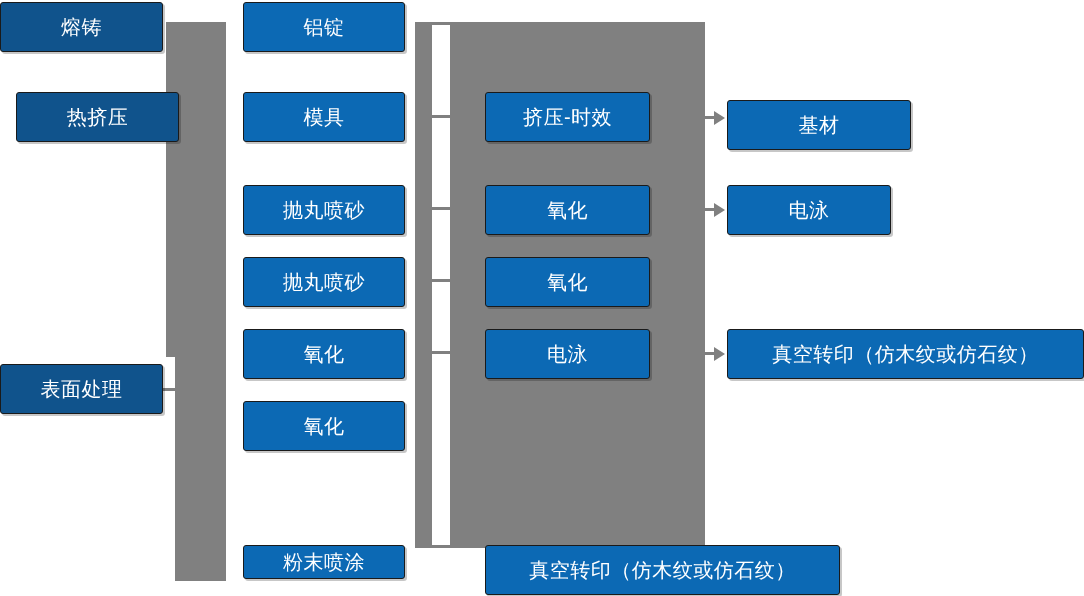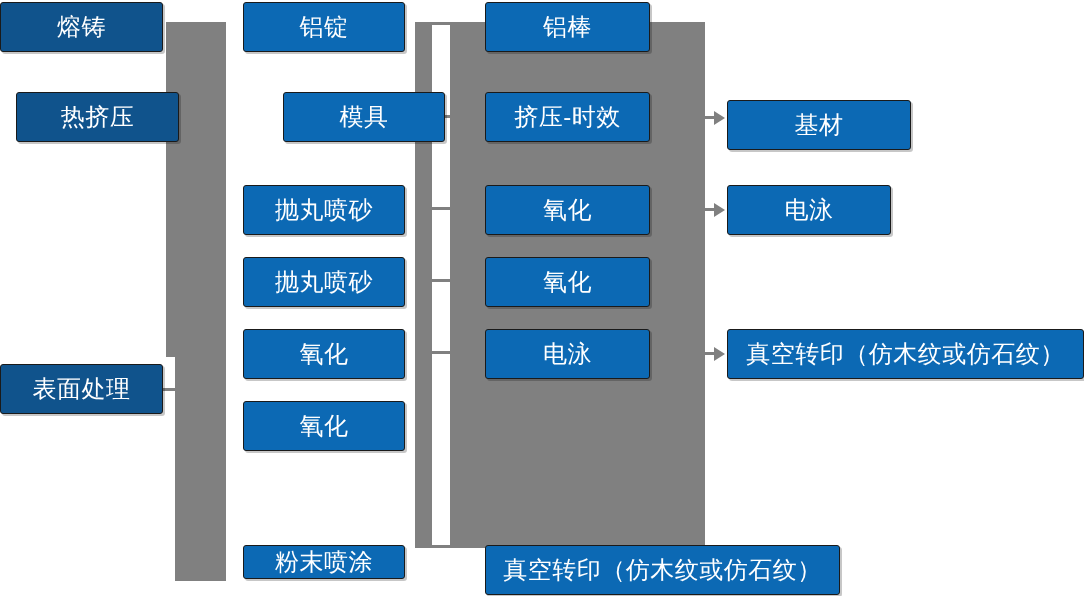--- a/index.html
+++ b/index.html
@@ -54,21 +54,21 @@
     box-sizing:border-box;
     border:1px solid #1a1a1a;
     border-radius:3px;
     color:#ffffff;
     display:flex;
     align-items:center;
     justify-content:center;
     text-align:center;
     line-height:1.1;
     box-shadow:2px 2px 0 rgba(0,0,0,0.22);
-    font-size:24px;
+    font-size:20px;
     letter-spacing:0.5px;
     white-space:nowrap;
   }
   .node.dark{background:#10538C;}
   .node.light{background:#0C69B4;}
 </style>
 </head>
 <body>
 
 <div id="canvas">
@@ -116,34 +116,33 @@
   <div class="arrow-gray" style="left:714px;top:347px;"></div>
 
   <div class="node dark" style="left:0px;top:2px;width:163px;height:50px;">熔铸</div>
 
   <div class="node dark" style="left:16px;top:92px;width:163px;height:50px;">热挤压</div>
 
   <div class="node dark" style="left:0px;top:364px;width:163px;height:50px;">表面处理</div>
 
   <div class="node light" style="left:243px;top:2px;width:162px;height:50px;">铝锭</div>
 
-  <div class="node light" style="left:243px;top:92px;width:162px;height:50px;margin-left:40px;">模具</div>
+  <div class="node light" style="left:243px;top:92px;width:162px;height:50px;">模具</div>
 
   <div class="node light" style="left:243px;top:185px;width:162px;height:50px;">抛丸喷砂</div>
 
   <div class="node light" style="left:243px;top:257px;width:162px;height:50px;">抛丸喷砂</div>
 
   <div class="node light" style="left:243px;top:329px;width:162px;height:50px;">氧化</div>
 
   <div class="node light" style="left:243px;top:401px;width:162px;height:50px;">氧化</div>
 
 
   <div class="node light" style="left:243px;top:545px;width:162px;height:34px;">粉末喷涂</div>
 
-  <div class="node light" style="left:485px;top:2px;width:165px;height:50px;">铝棒</div>
 
   <div class="node light" style="left:485px;top:92px;width:165px;height:50px;">挤压-时效</div>
 
   <div class="node light" style="left:485px;top:185px;width:165px;height:50px;">氧化</div>
 
   <div class="node light" style="left:485px;top:257px;width:165px;height:50px;">氧化</div>
 
   <div class="node light" style="left:485px;top:329px;width:165px;height:50px;">电泳</div>
 
   <div class="node light" style="left:485px;top:545px;width:355px;height:50px;">真空转印（仿木纹或仿石纹）</div>

